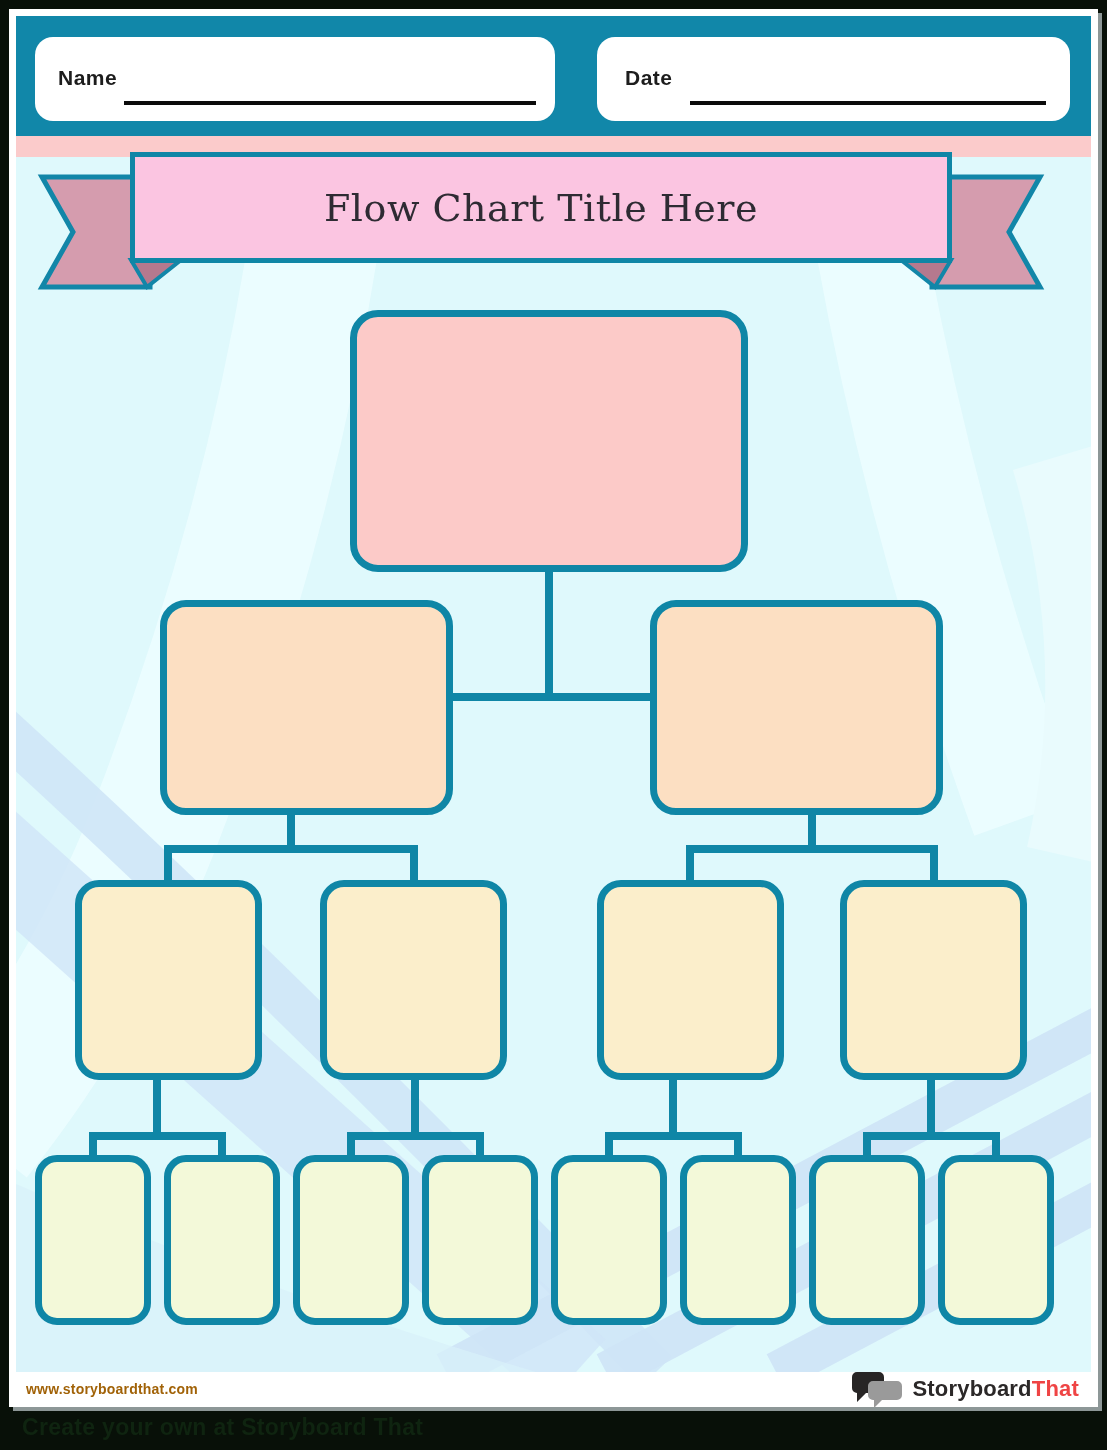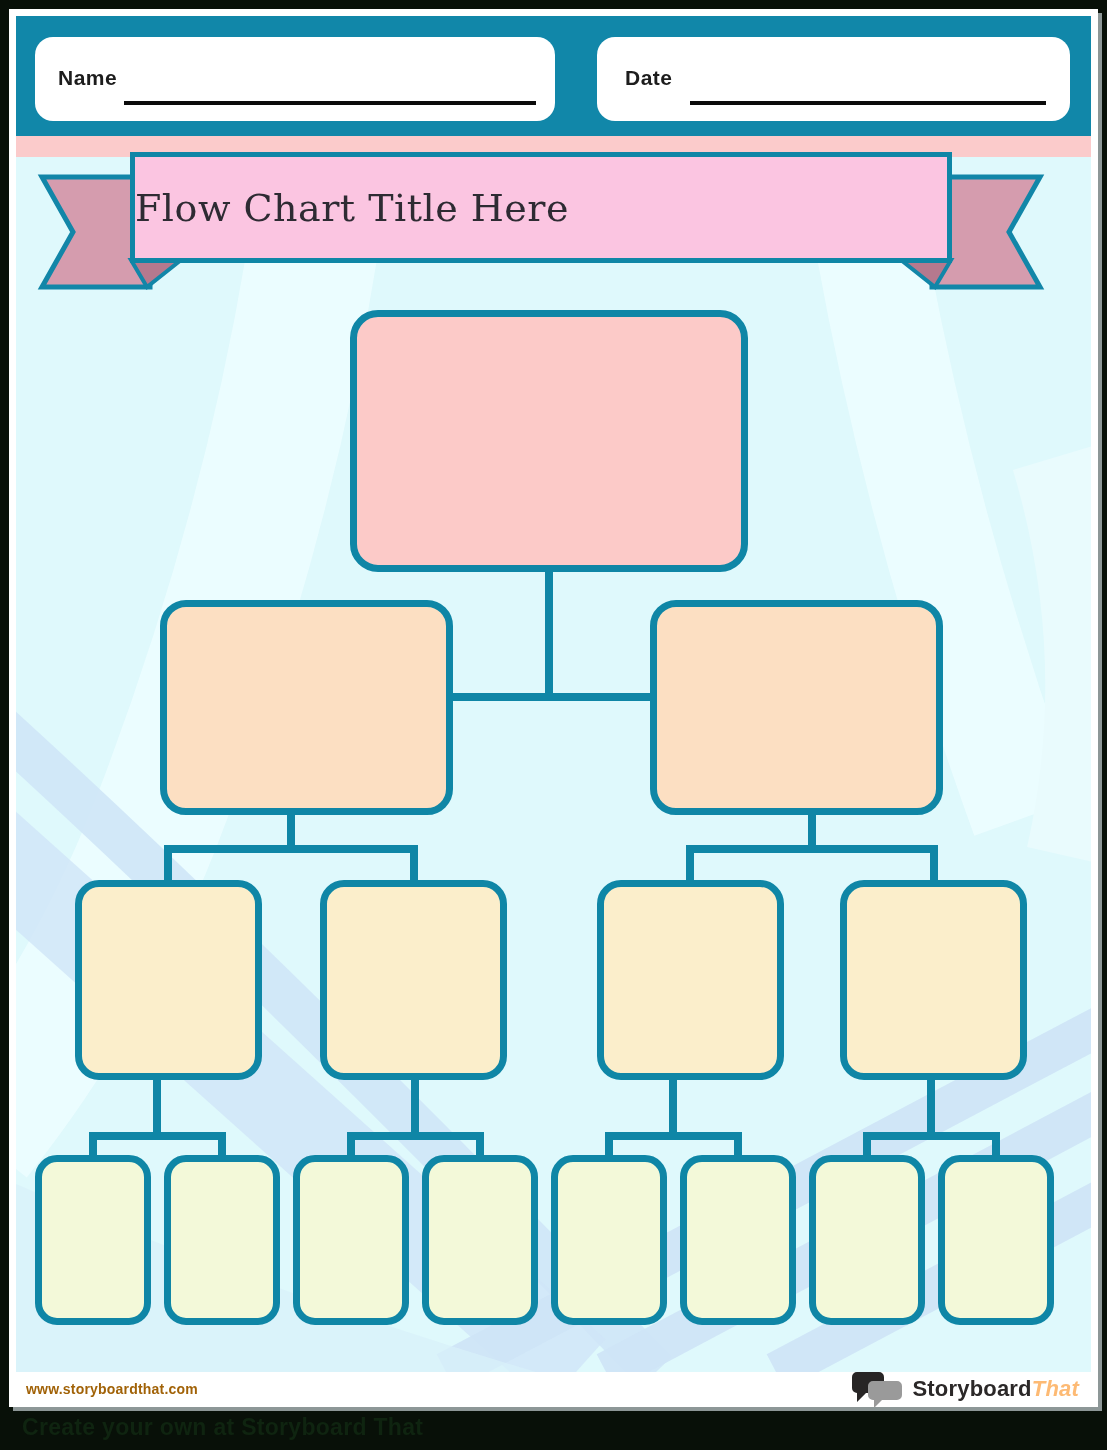--- a/index.html
+++ b/index.html
@@ -22,21 +22,21 @@
   .field-line{position:absolute;height:4px;background:#0b0b0b;bottom:16px;}
   .name-box .field-line{left:89px;width:412px;}
   .date-box .field-line{left:93px;width:356px;}
   .pink-strip{position:absolute;left:16px;top:136px;width:1075px;height:21px;background:var(--strip);}
   .main{position:absolute;left:16px;top:157px;width:1075px;height:1215px;background:var(--bg);overflow:hidden;}
 
   
   .banner-svg{position:absolute;left:0;top:0;pointer-events:none;}
   .banner{position:absolute;left:130px;top:152px;width:822px;height:111px;box-sizing:border-box;
           background:var(--banner);border:5px solid var(--teal);
-          display:flex;align-items:center;}
+          display:flex;align-items:center;justify-content:center;}
   .banner-title{font-family:"DejaVu Serif","Liberation Serif",serif;font-size:38px;color:#2e2b33;letter-spacing:.5px;}
 
   
   .fbox{position:absolute;box-sizing:border-box;border:7px solid var(--teal);}
   .l1{left:350px;top:310px;width:398px;height:262px;border-radius:28px;background:var(--l1f);}
   .l2{top:600px;width:293px;height:215px;border-radius:26px;background:var(--l2f);}
   .l2.a{left:160px}.l2.b{left:650px}
   .l3{top:880px;width:187px;height:200px;border-radius:24px;background:var(--l3f);}
   .l3.a{left:75px}.l3.b{left:320px}.l3.c{left:597px}.l3.d{left:840px}
   .l4{top:1155px;width:116px;height:170px;border-radius:22px;background:var(--l4f);}
@@ -64,21 +64,21 @@
   .c-l3c-h{left:605px;top:1132px;width:137px;height:8px;}
   .c-l3d-h{left:863px;top:1132px;width:137px;height:8px;}
   .c-d{top:1132px;width:8px;height:28px;}
   .c-d.p1{left:89px}.c-d.p2{left:218px}.c-d.p3{left:347px}.c-d.p4{left:476px}
   .c-d.p5{left:605px}.c-d.p6{left:734px}.c-d.p7{left:863px}.c-d.p8{left:992px}
 
   
   .site-url{position:absolute;left:26px;top:1381px;font-size:14px;font-weight:bold;color:#a16207;letter-spacing:.2px;}
   .logo{position:absolute;right:28px;top:1371px;height:36px;display:flex;align-items:center;gap:5px;}
   .logo-text{font-size:22px;font-weight:600;color:#2b2828;letter-spacing:.2px;}
-  .logo-text .that{color:#fdba74;font-style:italic;}
+  .logo-text .that{color:#ef4444;}
   .tagline{position:absolute;left:22px;top:1414px;font-size:23px;font-weight:bold;color:#0f2410;letter-spacing:.3px;}
 </style>
 </head>
 <body>
 
 <div class="page" style="--teal: #0f86a6; --hdr: #1187a9; --strip: #fbcbcb; --bg: #dff9fc; --banner: #fbc5e1; --l1f: #fccac8; --l2f: #fcdfc2; --l3f: #fbeecb; --l4f: #f3f9d9;">
 
   <div class="panel"></div>
 
   <div class="header-band"></div>

